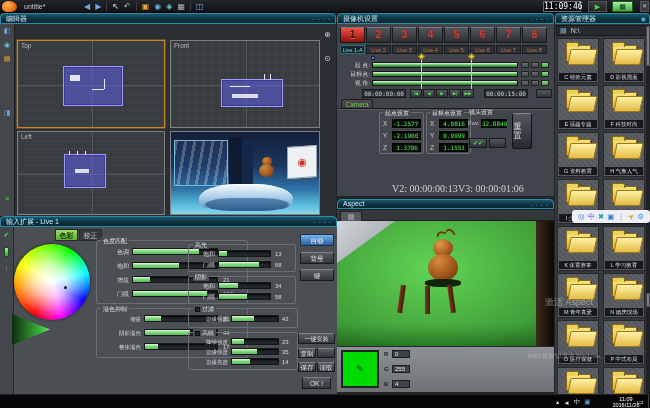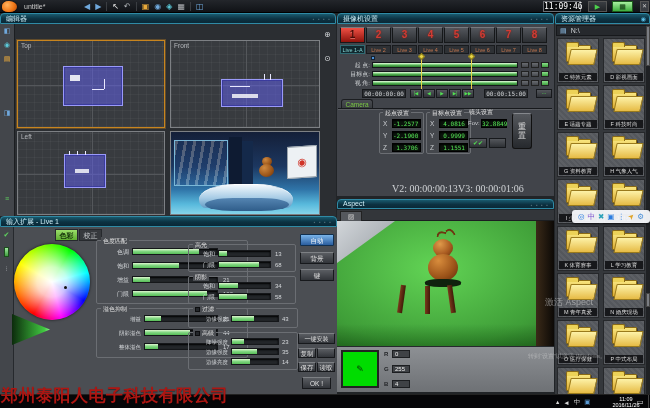--- a/index.html
+++ b/index.html
@@ -86,21 +86,21 @@
   .camtab{position:absolute;left:341px;top:99px;width:32px;height:10px;background:linear-gradient(#4a4d52,#36393d);
           border:1px solid #1c1e21;border-bottom:none;border-radius:3px 3px 0 0;color:#7ac943;font-size:6.5px;line-height:9px;text-align:center}
   .camline{position:absolute;left:338px;top:108px;width:214px;height:0;border-top:1px solid #17191c;border-bottom:1px solid #5a5d62}
   .cgbox{position:absolute;border:1px solid #6b6e73;border-radius:2px;background:#45484d}
   .cgtitle{position:absolute;top:-4px;left:3px;background:#45484d;padding:0 2px;font-size:6px;color:#e2e2e2;line-height:8px}
   .axlabel{position:absolute;left:3px;font-size:6.5px;color:#c8cbce}
   .vfield{position:absolute;background:#0b130c;border:1px solid #000;box-shadow:inset 0 1px 2px #000;
           color:#54e654;font-size:6px;line-height:8px;text-align:right;padding-right:2px;font-family:"DejaVu Sans Mono",monospace}
   .resetbtn{position:absolute;left:512px;top:113px;width:20px;height:36px;border-radius:3px;
             background:linear-gradient(#55585d,#26292d);border:1px solid #111;border-top-color:#85888d;
-            display:flex;align-items:center;justify-content:center}
+            display:flex;align-items:center;}
   .vtext{width:9px;word-break:break-all;font-size:8px;line-height:9px;color:#e0e0e0;text-align:center}
   .chkbtn{position:absolute;background:linear-gradient(#54575c,#2e3135);border:1px solid #17191c;color:#52e052;
           font-size:6px;line-height:8px;text-align:center}
   .vtimes{position:absolute;top:183px;font-size:10px;color:#cfd2d5;font-family:Liberation Serif, serif}
 
   
   .aspect-tabrow{left:337px;top:210px;width:217px;height:11px;background:#33363a;border-bottom:1px solid #1c1e21}
   .aspect-tab{position:absolute;left:3px;top:1px;width:22px;height:10px;background:#55585d;border:1px solid #222;
               border-bottom:none;color:#c8c8c8;font-size:7px;line-height:9px;text-align:center}
   .chroma{left:337px;top:221px;width:217px;height:125px;overflow:hidden;
@@ -649,15 +649,14 @@
     <div class="tbclock">
       <div>11:09</div>
       <div>2016/11/26</div>
     </div>
     <span class="chaticon">▭</span>
     <div class="desksliver"></div>
   </div>
 
   <div class="abs wm-act1">激活 Aspect</div>
   <div class="abs wm-act2">转到“设置”以激活 Windows。</div>
-  <div class="abs wm-red">郑州泰阳人电子科技有限公司</div>
 
 </div>
 
 </body></html>

